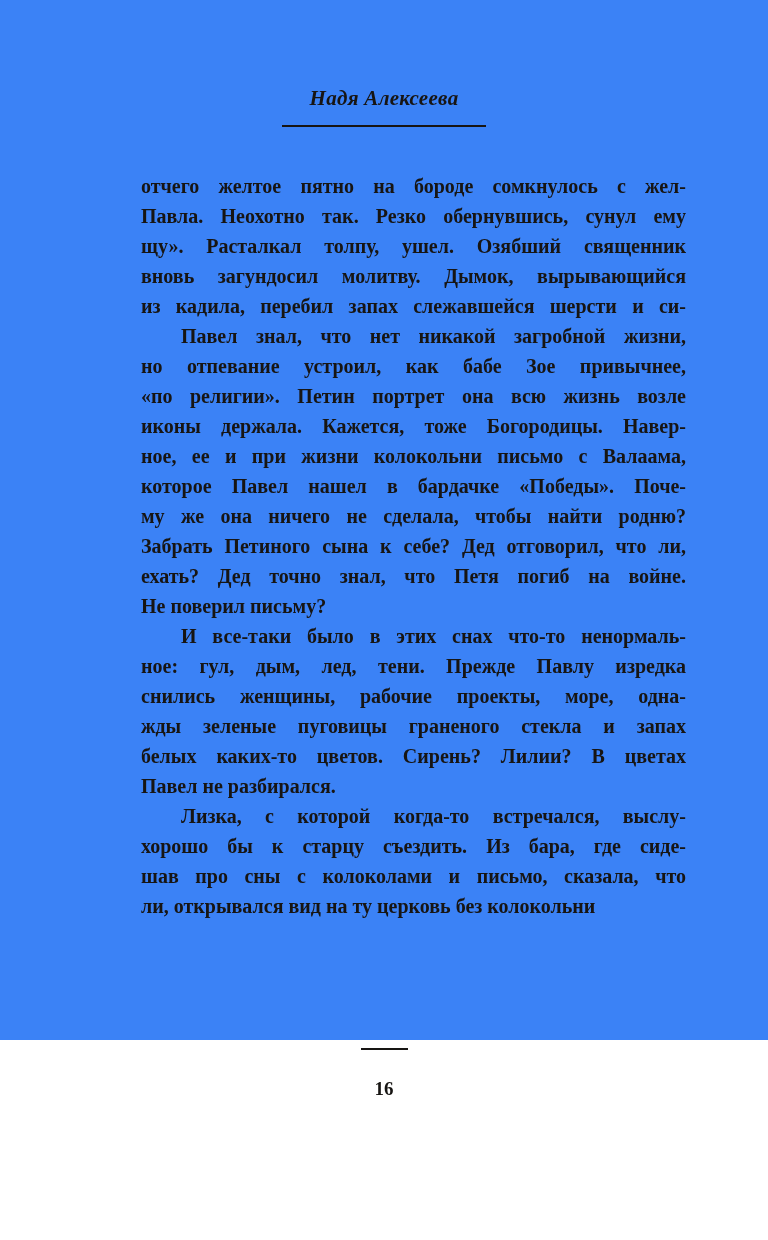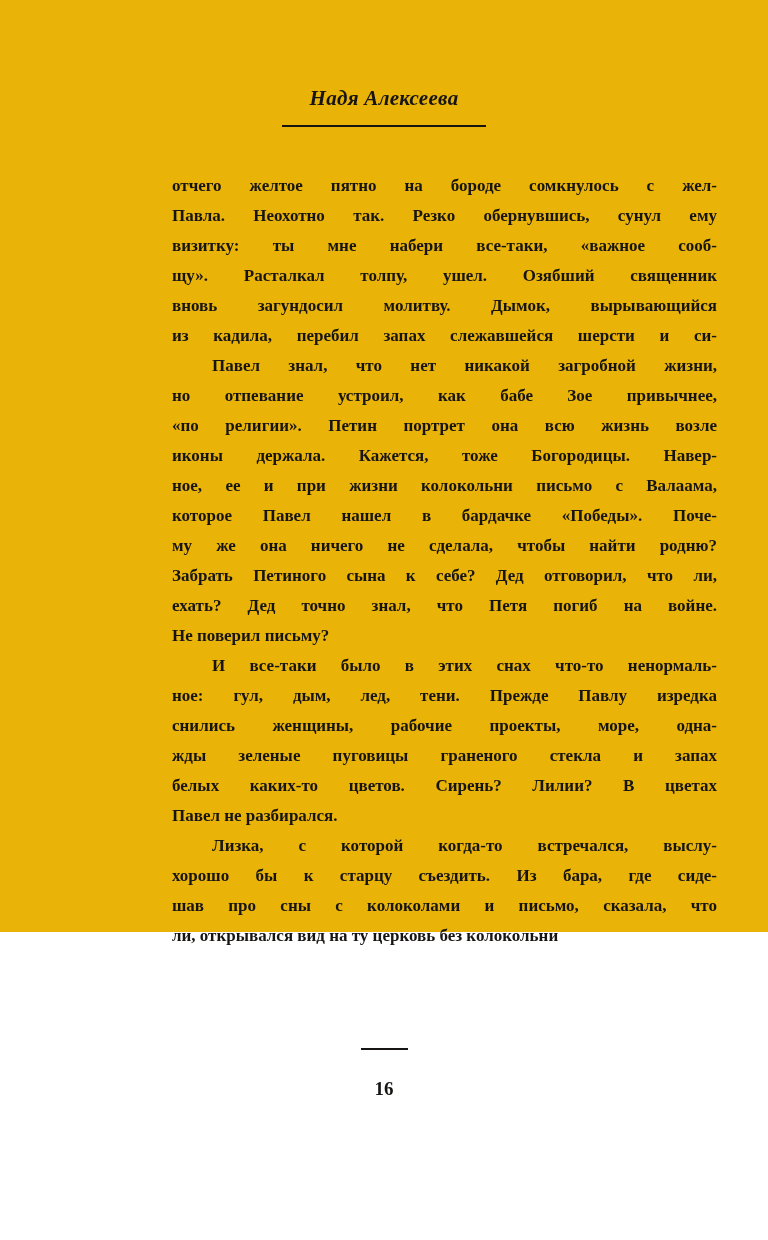--- a/index.html
+++ b/index.html
@@ -7,22 +7,22 @@
   body {
     width: 768px;
     height: 1240px;
     font-family: "Liberation Serif", "DejaVu Serif", serif;
     color: #171513;
     overflow: hidden;
   }
   .page {
     position: relative;
     width: 768px;
-    height: 932px;
-    background: #eab308;
+    height: 1040px;
+    background: #3b82f6;
   }
   .header {
     position: absolute;
     top: 86px;
     left: 0;
     width: 100%;
     text-align: center;
   }
   .author {
     font-style: italic;
@@ -34,25 +34,24 @@
     width: 204px;
     height: 2px;
     background: #171513;
     margin: 14px auto 0 auto;
   }
   .body-block {
     position: absolute;
     top: 171px;
     left: 141px;
     width: 545px;
-    font-size: 17px;
+    font-size: 20px;
     font-weight: bold;
     line-height: 30px;
     overflow: hidden;
-    margin-left: 31px;
   }
   .paragraph { }
   .line {
     white-space: nowrap;
     text-align: justify;
     text-align-last: justify;
     overflow: hidden;
     height: 30px;
   }
   .line.last {
@@ -87,21 +86,20 @@
 
   <div class="header">
     <div class="author">Надя Алексеева</div>
     <div class="header-rule"></div>
   </div>
 
   <div class="body-block">
       <div class="paragraph">
         <div class="line">отчего желтое пятно на бороде сомкнулось с жел-</div>
         <div class="line">Павла. Неохотно так. Резко обернувшись, сунул ему</div>
-        <div class="line">визитку: ты мне набери все-таки, «важное сооб-</div>
         <div class="line">щу». Расталкал толпу, ушел. Озябший священник</div>
         <div class="line">вновь загундосил молитву. Дымок, вырывающийся</div>
         <div class="line">из кадила, перебил запах слежавшейся шерсти и си-</div>
       </div>
       <div class="paragraph">
         <div class="line indent">Павел знал, что нет никакой загробной жизни,</div>
         <div class="line">но отпевание устроил, как бабе Зое привычнее,</div>
         <div class="line">«по религии». Петин портрет она всю жизнь возле</div>
         <div class="line">иконы держала. Кажется, тоже Богородицы. Навер-</div>
         <div class="line">ное, ее и при жизни колокольни письмо с Валаама,</div>

